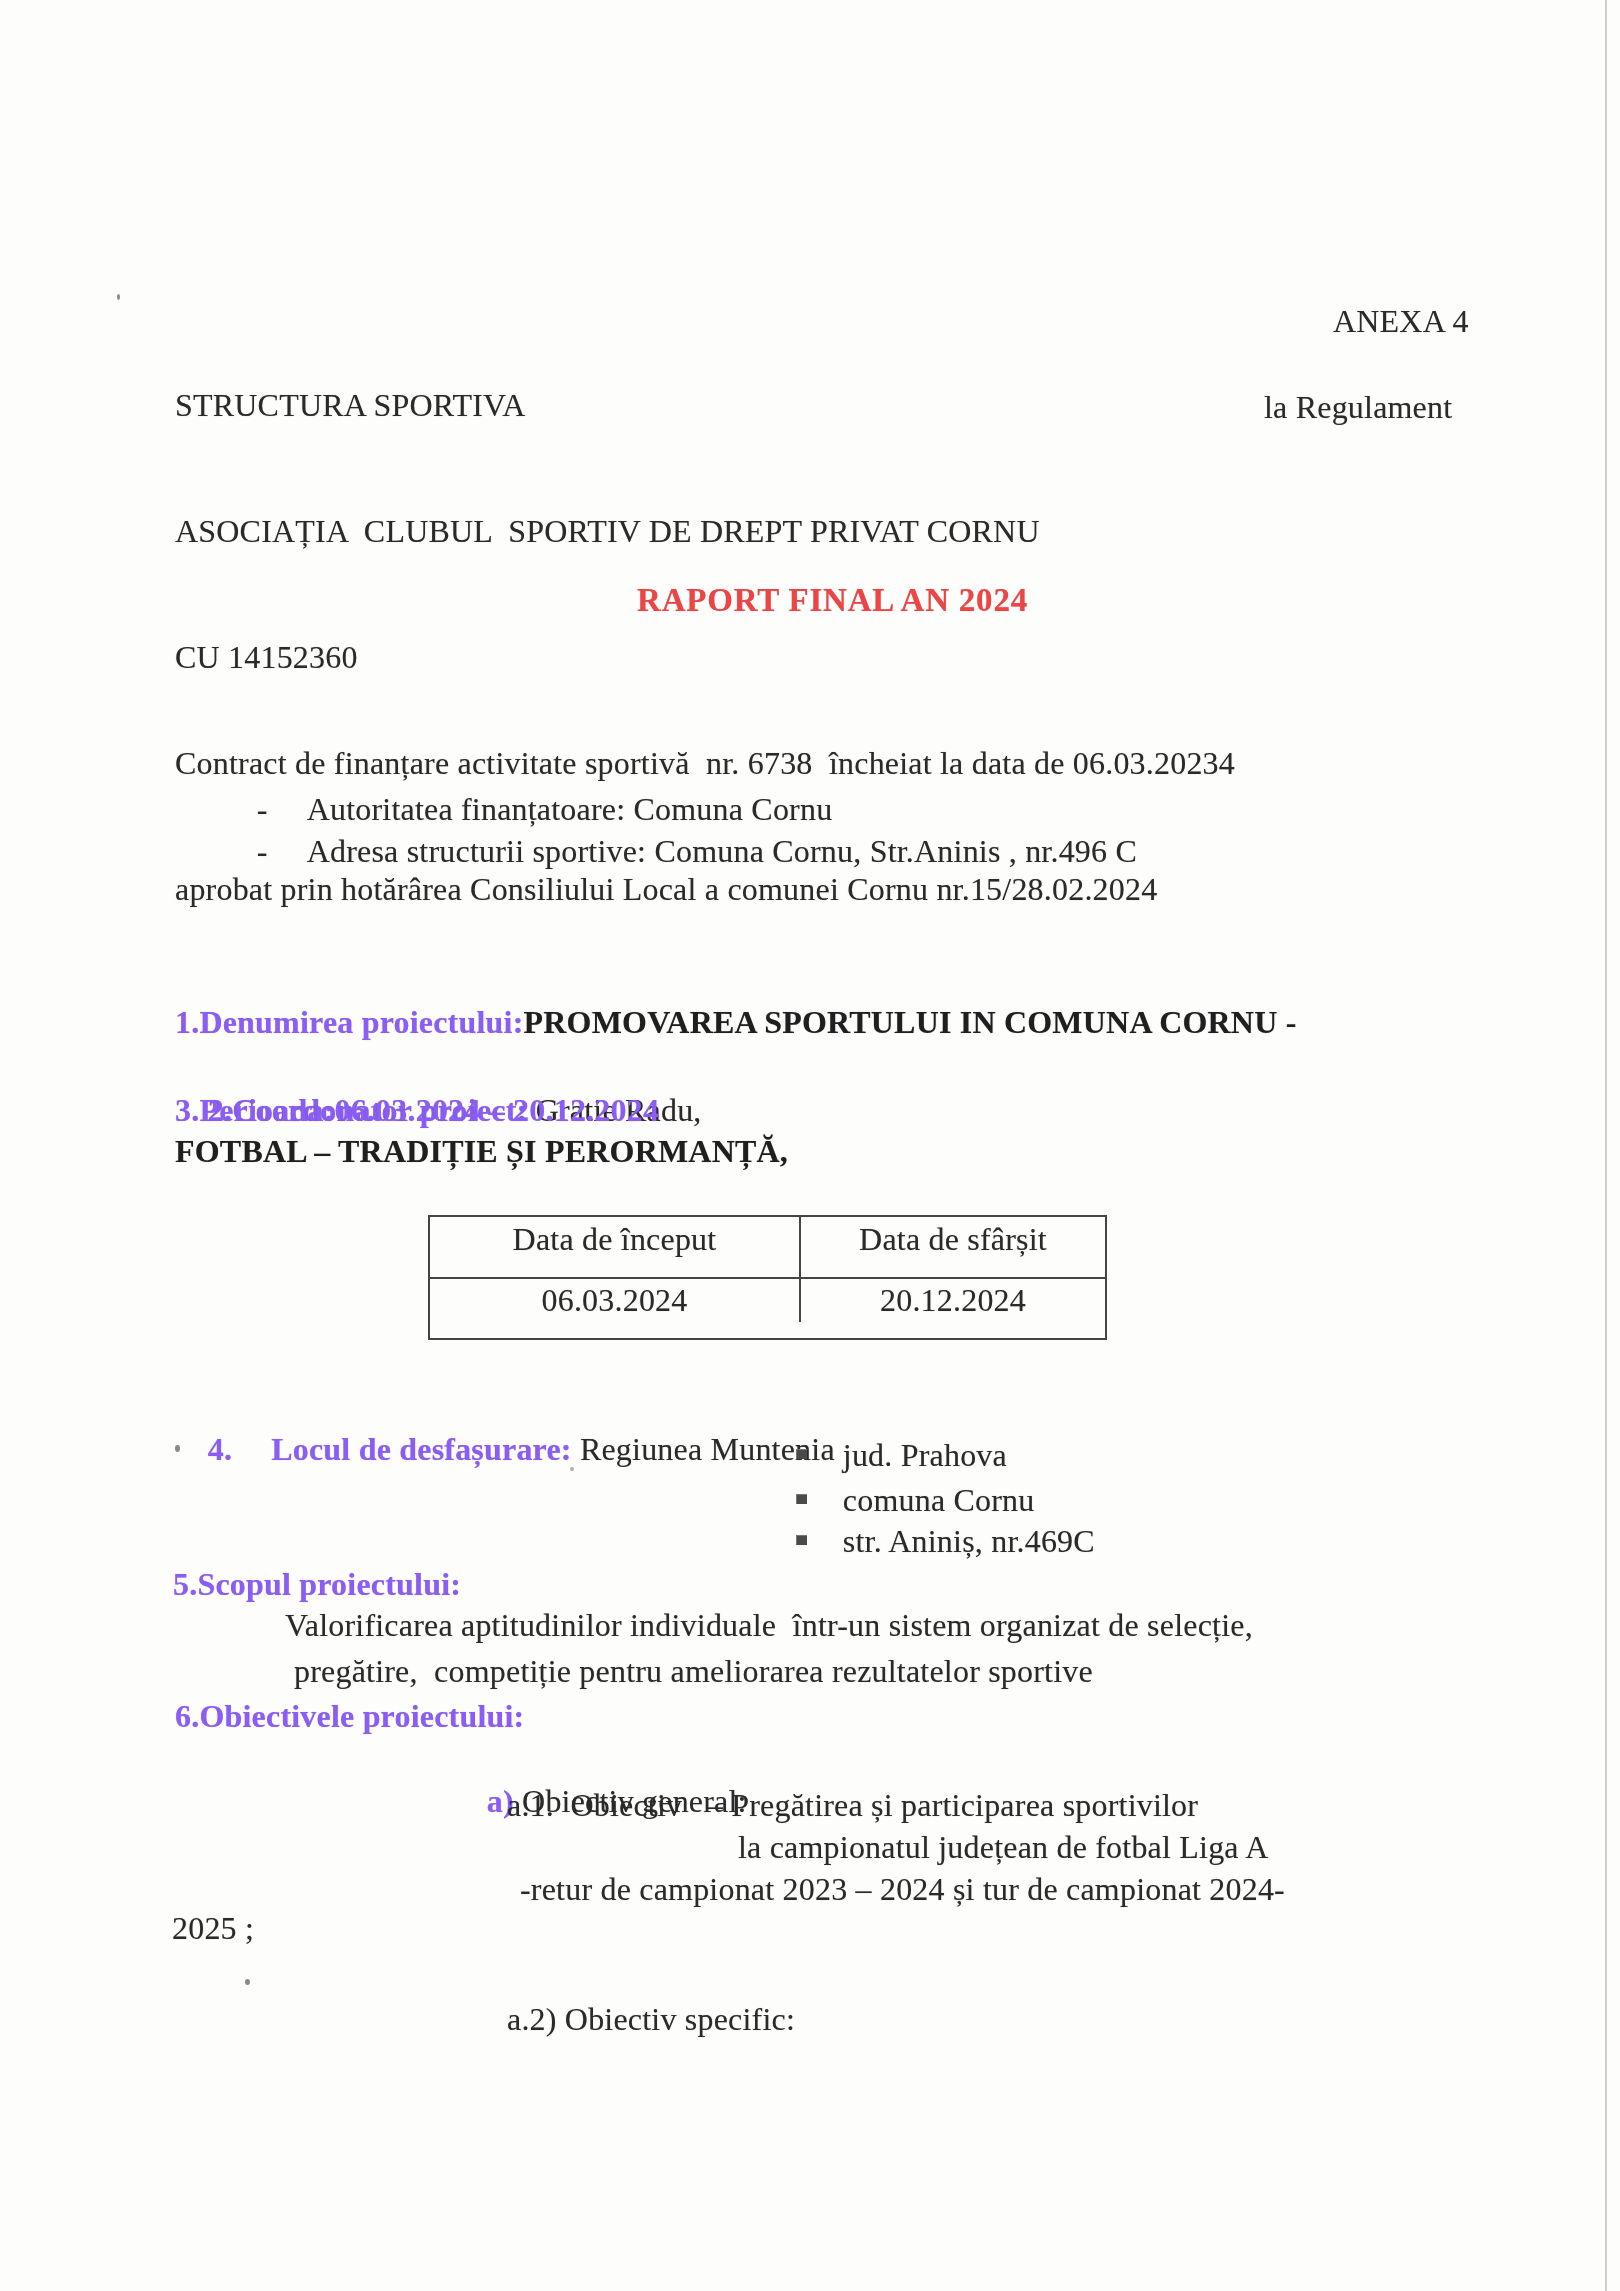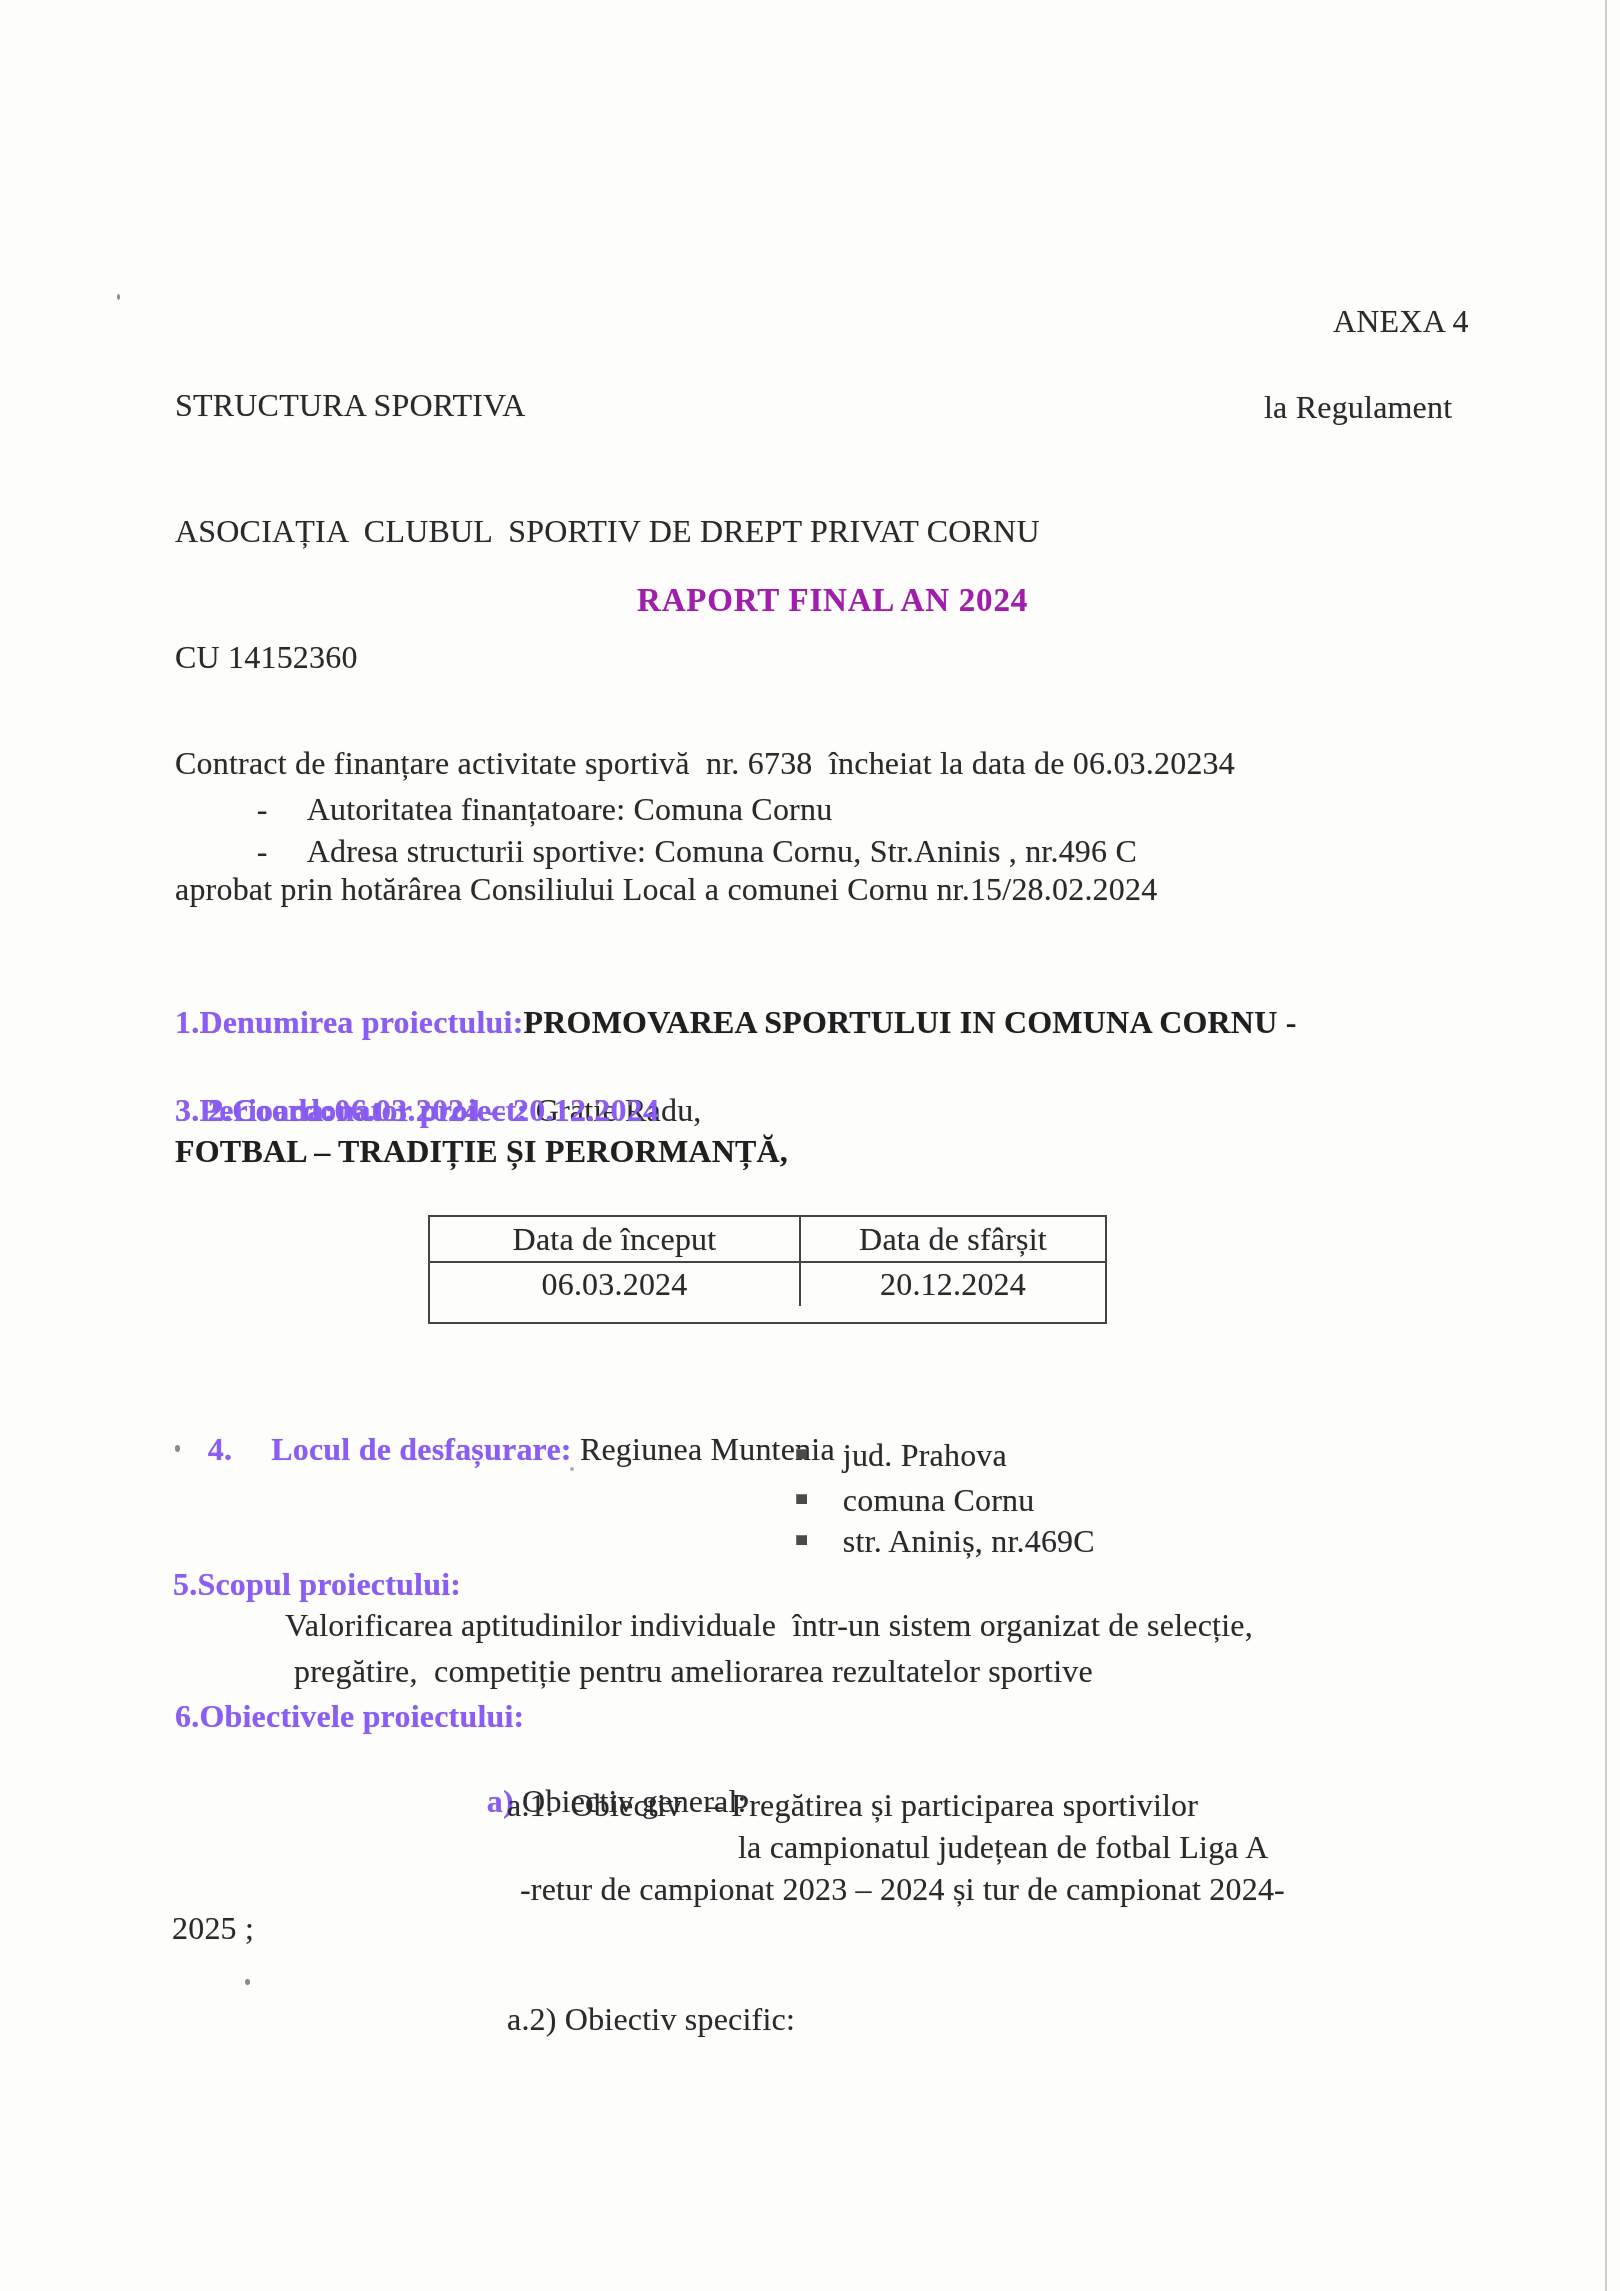--- a/index.html
+++ b/index.html
@@ -24,36 +24,36 @@
     white-space: pre-wrap;
     text-shadow: 0 0 1px rgba(40,40,40,0.35);
   }
   .t span { white-space: pre-wrap; }
   .b  { font-weight: bold; color: #8b5cf6; }
   .bi { font-weight: bold; color: #1f1f1f; }
   .title {
     font-weight: bold;
     font-size: 33px;
     letter-spacing: 0.8px;
-    color: #a21caf;
+    color: #ef4444;
   }
   
   .dates-table {
     position: absolute;
     left: 428px;
     top: 1215px;
     width: 679px;
     box-sizing: border-box;
     border: 2.9px solid #454545;
   }
   .dt-row { display: flex; }
   .dt-row.head { border-bottom: 2.9px solid #454545; }
   .dt-cell {
     box-sizing: border-box;
-    height: 44px;
+    height: 60px;
     line-height: 44px;
     text-align: center;
     white-space: pre;
     text-shadow: 0 0 1px rgba(40,40,40,0.35);
   }
   .dt-cell.c1 { width: 371px; border-right: 2.9px solid #454545; }
   .dt-cell.c2 { flex: 1; }
   
   .bullet-line {
     position: absolute;

